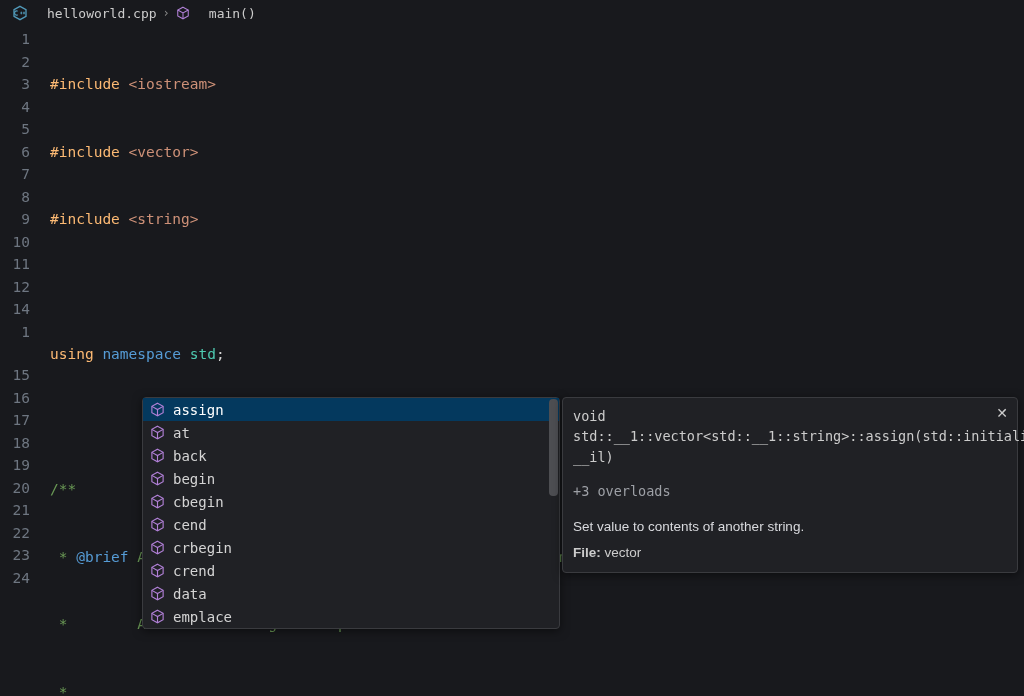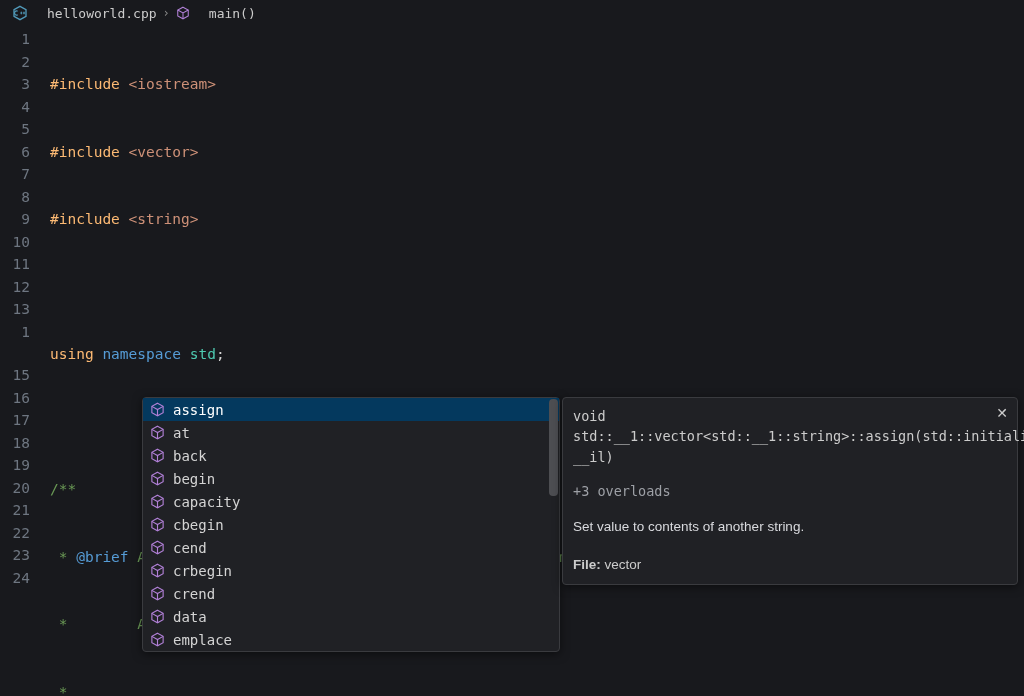--- a/index.html
+++ b/index.html
@@ -142,21 +142,21 @@
       color: #cccccc;
       cursor: pointer;
       font-size: 14px;
       line-height: 18px;
       text-align: center;
       font-family: sans-serif;
     }
     .doc-popup .sig { white-space: pre-wrap; padding-right: 18px; }
     .doc-popup .overloads { color: #9da0a6; margin-top: 14px; }
     .doc-popup .desc { margin-top: 16px; font-family: -apple-system, 'Segoe UI', sans-serif; color: #d9dade;}
-    .doc-popup .file { margin-top: 18px; font-family: -apple-system, 'Segoe UI', sans-serif; }
+    .doc-popup .file { margin-top: 6px; font-family: -apple-system, 'Segoe UI', sans-serif; }
     .doc-popup .file b { font-weight: 600; }
   </style>
 </head>
 <body>
 
 <div class="breadcrumb">
   <span class="crumb">
     <span class="cpp-icon">
       <svg viewBox="0 0 24 24" fill="none" stroke="currentColor" stroke-width="2">
         <path d="M12 2 L21 7 L21 17 L12 22 L3 17 L3 7 Z"></path>
@@ -186,21 +186,21 @@
       <div style="height: 22.5px;">3</div>
       <div style="height: 22.5px;">4</div>
       <div style="height: 22.5px;">5</div>
       <div style="height: 22.5px;">6</div>
       <div style="height: 22.5px;">7</div>
       <div style="height: 22.5px;">8</div>
       <div style="height: 22.5px;">9</div>
       <div style="height: 22.5px;">10</div>
       <div style="height: 22.5px;">11</div>
       <div style="height: 22.5px;">12</div>
-      <div style="height: 22.5px;">13</div>
+      <div style="height: 22.5px;">14</div>
       <div style="height: 22.5px;">1</div>
       <div style="height: 22.5px; margin-top: 21px;">15</div>
       <div style="height: 22.5px;">16</div>
       <div style="height: 22.5px;">17</div>
       <div style="height: 22.5px;">18</div>
       <div style="height: 22.5px;">19</div>
       <div style="height: 22.5px;">20</div>
       <div style="height: 22.5px;">21</div>
       <div style="height: 22.5px;">22</div>
       <div style="height: 22.5px;">23</div>
@@ -273,29 +273,20 @@
         </span>
         <span>begin</span>
       </div>
       <div class="ac-item">
         <span class="cube-icon">
           <svg viewBox="0 0 24 24" fill="none" stroke="currentColor" stroke-width="1.8">
             <path d="M12 2 L21 7 L21 17 L12 22 L3 17 L3 7 Z"></path>
             <path d="M3 7 L12 12 L21 7 M12 12 L12 22"></path>
           </svg>
         </span>
-        <span>capacity</span>
-      </div>
-      <div class="ac-item">
-        <span class="cube-icon">
-          <svg viewBox="0 0 24 24" fill="none" stroke="currentColor" stroke-width="1.8">
-            <path d="M12 2 L21 7 L21 17 L12 22 L3 17 L3 7 Z"></path>
-            <path d="M3 7 L12 12 L21 7 M12 12 L12 22"></path>
-          </svg>
-        </span>
         <span>cbegin</span>
       </div>
       <div class="ac-item">
         <span class="cube-icon">
           <svg viewBox="0 0 24 24" fill="none" stroke="currentColor" stroke-width="1.8">
             <path d="M12 2 L21 7 L21 17 L12 22 L3 17 L3 7 Z"></path>
             <path d="M3 7 L12 12 L21 7 M12 12 L12 22"></path>
           </svg>
         </span>
         <span>cend</span>

